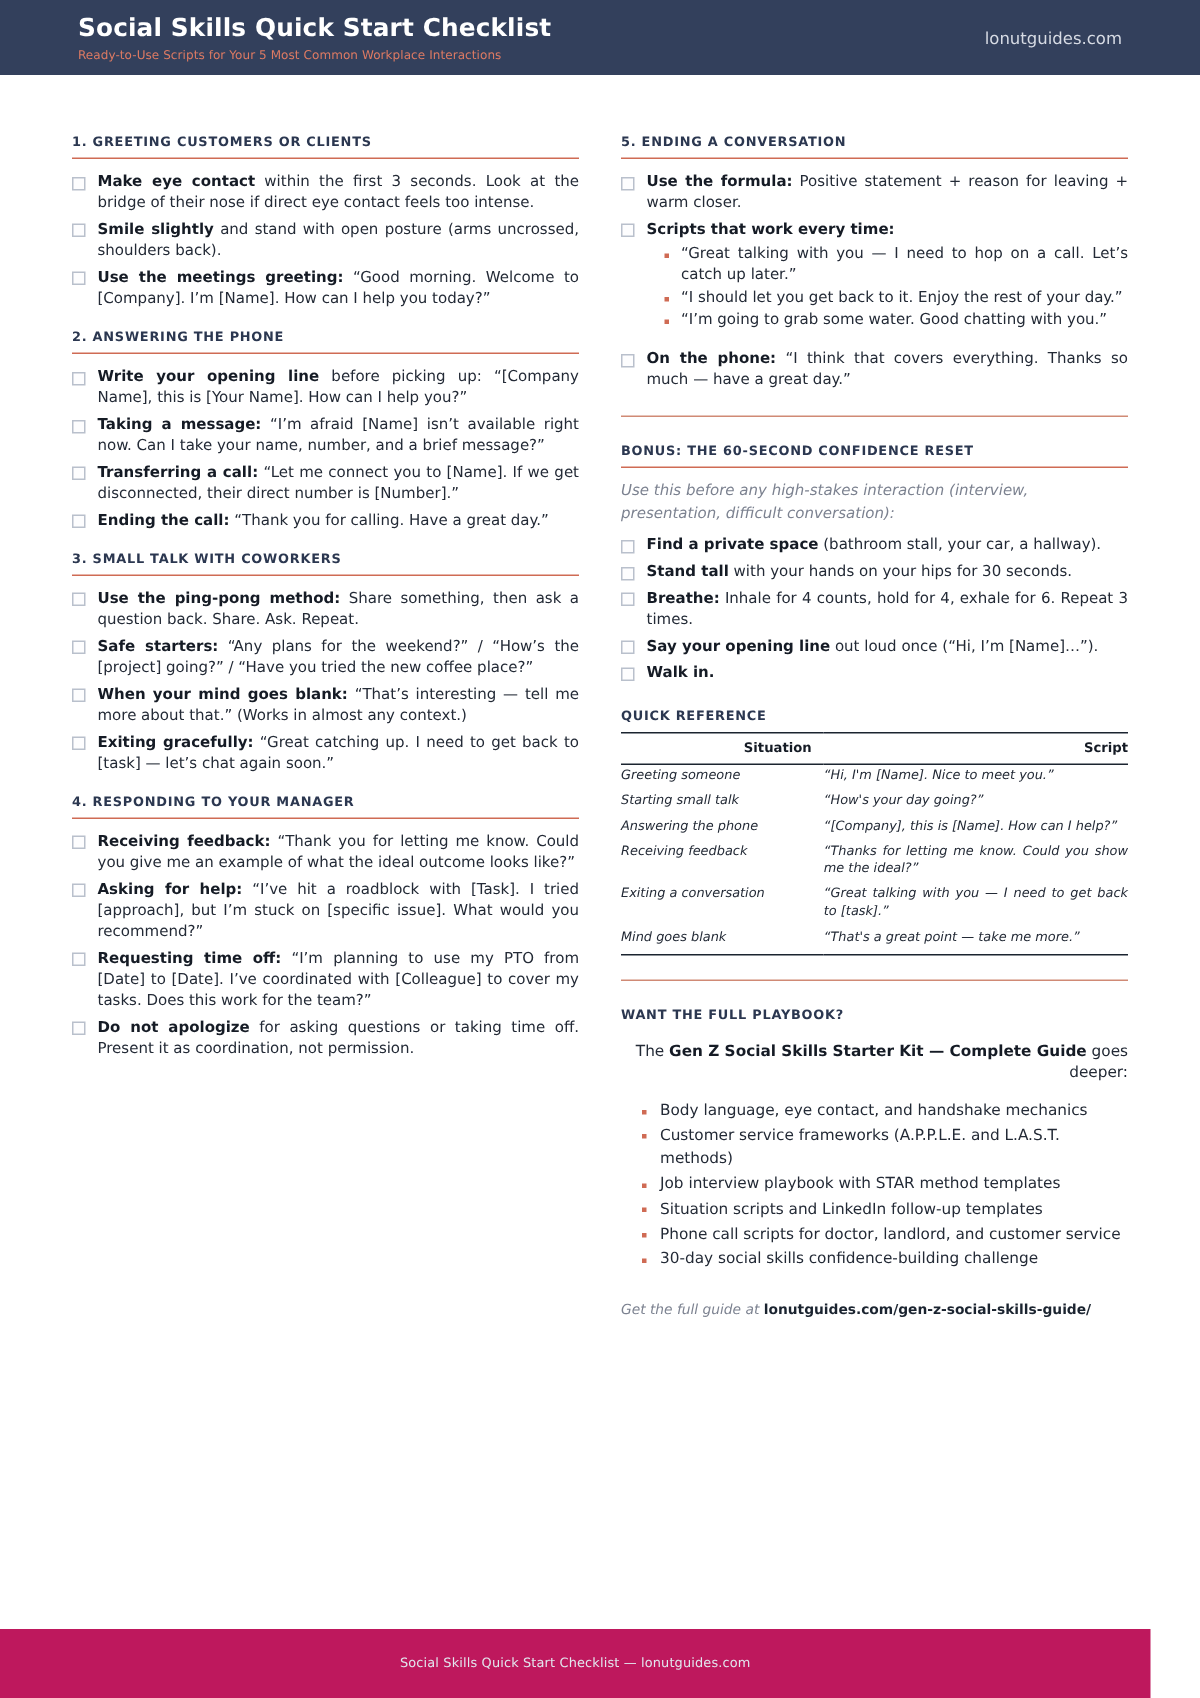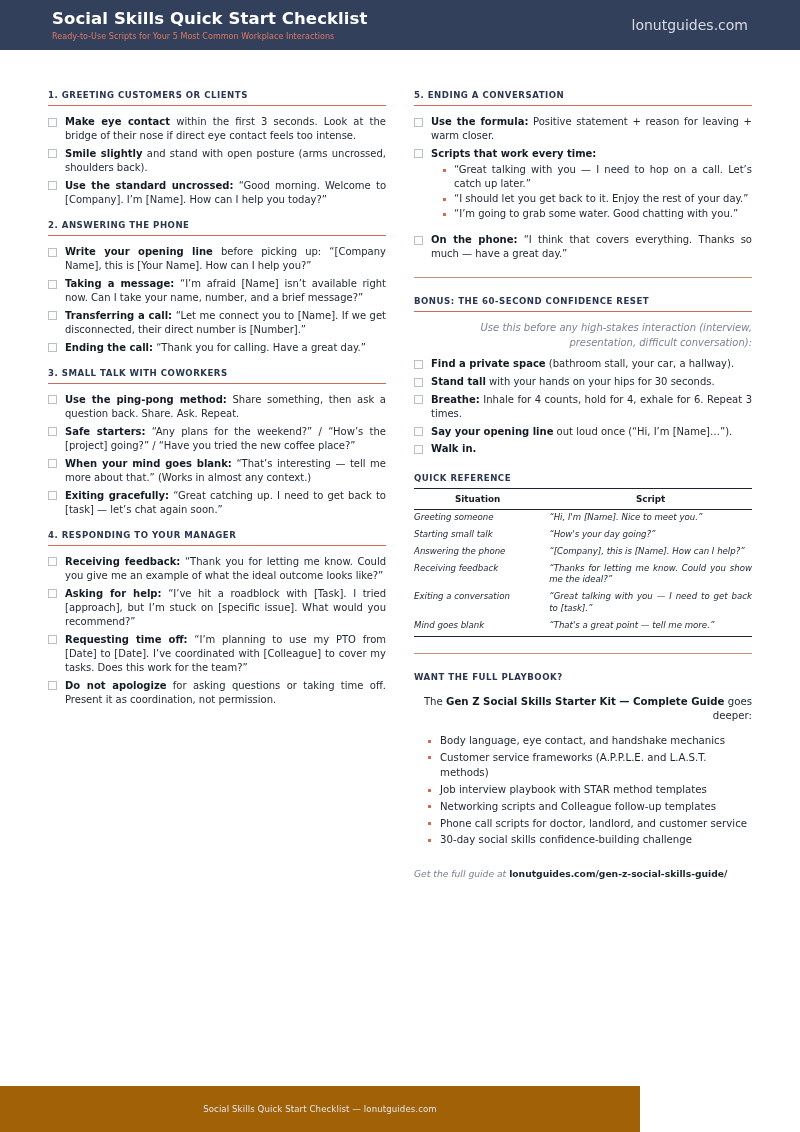--- a/index.html
+++ b/index.html
@@ -34,21 +34,21 @@
     line-height: 1.2;
   }
   .header-sub {
     color: #dd7a63;
     font-size: 8px;
     margin-top: 3px;
     letter-spacing: 0.05px;
   }
   .header-site {
     color: #d7dbe4;
-    font-size: 14px;
+    font-size: 11px;
   }
 
   
   .page {
     padding: 40px 48px 0 48px;
     display: flex;
     gap: 28px;
   }
   .col { width: 344px; }
 
@@ -151,32 +151,31 @@
 
   
   .block { margin-bottom: 16px; }
   .block-tight { margin-bottom: 13px; }
   .bonus-intro {
     font-style: italic;
     color: #7c8290;
     font-size: 10px;
     line-height: 1.45;
     margin: 0 0 7px 0;
-    text-align: right;
   }
 
   
   table.qref {
     width: 100%;
     border-collapse: collapse;
     font-size: 8.6px;
     margin-top: 4px;
   }
   table.qref thead th {
-    text-align: center;
+    text-align: right;
     font-weight: bold;
     font-size: 8.8px;
     color: #151b25;
     padding: 5px 0 5px 0;
     border-top: 1.4px solid #1b2430;
     border-bottom: 1.2px solid #1b2430;
   }
   table.qref tbody td {
     padding: 2.6px 0;
     vertical-align: top;
@@ -208,23 +207,23 @@
     color: #1b2430;
     font-style: normal;
     font-weight: bold;
   }
 
   
   .footer {
     position: absolute;
     left: 0;
     bottom: 0;
-    width: 640px;
+    width: 767px;
     height: 46px;
-    background: #a16207;
+    background: #be185d;
     display: flex;
     align-items: center;
     justify-content: center;
   }
   .footer-text {
     color: #e2e6ee;
     font-size: 8.6px;
     letter-spacing: 0.1px;
   }
 </style>
@@ -241,21 +240,21 @@
 
 <div class="page">
 
   <div class="col" id="left-col">
       <div class="block-tight">
         <div class="sec-head">1. GREETING CUSTOMERS OR CLIENTS</div>
         <hr class="sec-rule">
         <ul class="checklist">
           <li><span class="lead">Make eye contact</span><span> within the first 3 seconds.  Look at the bridge of their nose if direct eye contact feels too intense.</span></li>
           <li><span class="lead">Smile slightly</span><span>  and stand with open posture (arms uncrossed, shoulders back).</span></li>
-          <li><span class="lead">Use the standard uncrossed:</span><span>  “Good morning.  Welcome to [Company]. I’m [Name]. How can I help you today?”</span></li>
+          <li><span class="lead">Use the meetings greeting:</span><span>  “Good morning.  Welcome to [Company]. I’m [Name]. How can I help you today?”</span></li>
         </ul>
       </div>
       <div class="block-tight">
         <div class="sec-head">2. ANSWERING THE PHONE</div>
         <hr class="sec-rule">
         <ul class="checklist">
           <li><span class="lead">Write your opening line</span><span> before picking up:  “[Company Name], this is [Your Name]. How can I help you?”</span></li>
           <li><span class="lead">Taking a message:</span><span>  “I’m afraid [Name] isn’t available right now. Can I take your name, number, and a brief message?”</span></li>
           <li><span class="lead">Transferring a call:</span><span>  “Let me connect you to [Name]. If we get disconnected, their direct number is [Number].”</span></li>
           <li><span class="lead">Ending the call:</span><span>  “Thank you for calling. Have a great day.”</span></li>
@@ -342,38 +341,38 @@
             <tr>
               <td class="col-situation">Receiving feedback</td>
               <td class="col-script">“Thanks for letting me know. Could you show me the ideal?”</td>
             </tr>
             <tr>
               <td class="col-situation">Exiting a conversation</td>
               <td class="col-script">“Great talking with you — I need to get back to [task].”</td>
             </tr>
             <tr>
               <td class="col-situation">Mind goes blank</td>
-              <td class="col-script">“That's a great point — tell me more.”</td>
+              <td class="col-script">“That's a great point — take me more.”</td>
             </tr>
           </tbody>
       </table>
     </div>
 
     <hr class="soft-rule">
 
     <div class="block">
       <div class="sec-head">WANT THE FULL PLAYBOOK?</div>
       <p class="playbook-lead">
         <span>The </span><b>Gen Z Social Skills Starter Kit — Complete Guide</b><span> goes deeper:</span>
       </p>
       <ul class="featdots" id="playbook-features">
           <li>Body language, eye contact, and handshake mechanics</li>
           <li>Customer service frameworks (A.P.P.L.E. and L.A.S.T. methods)</li>
           <li>Job interview playbook with STAR method templates</li>
-          <li>Networking scripts and Colleague follow-up templates</li>
+          <li>Situation scripts and LinkedIn follow-up templates</li>
           <li>Phone call scripts for doctor, landlord, and customer service</li>
           <li>30-day social skills confidence-building challenge</li>
         </ul>
       <div class="playbook-cta">
         <span>Get the full guide at </span><b>lonutguides.com/gen-z-social-skills-guide/</b>
       </div>
     </div>
 
   </div>
 </div>

